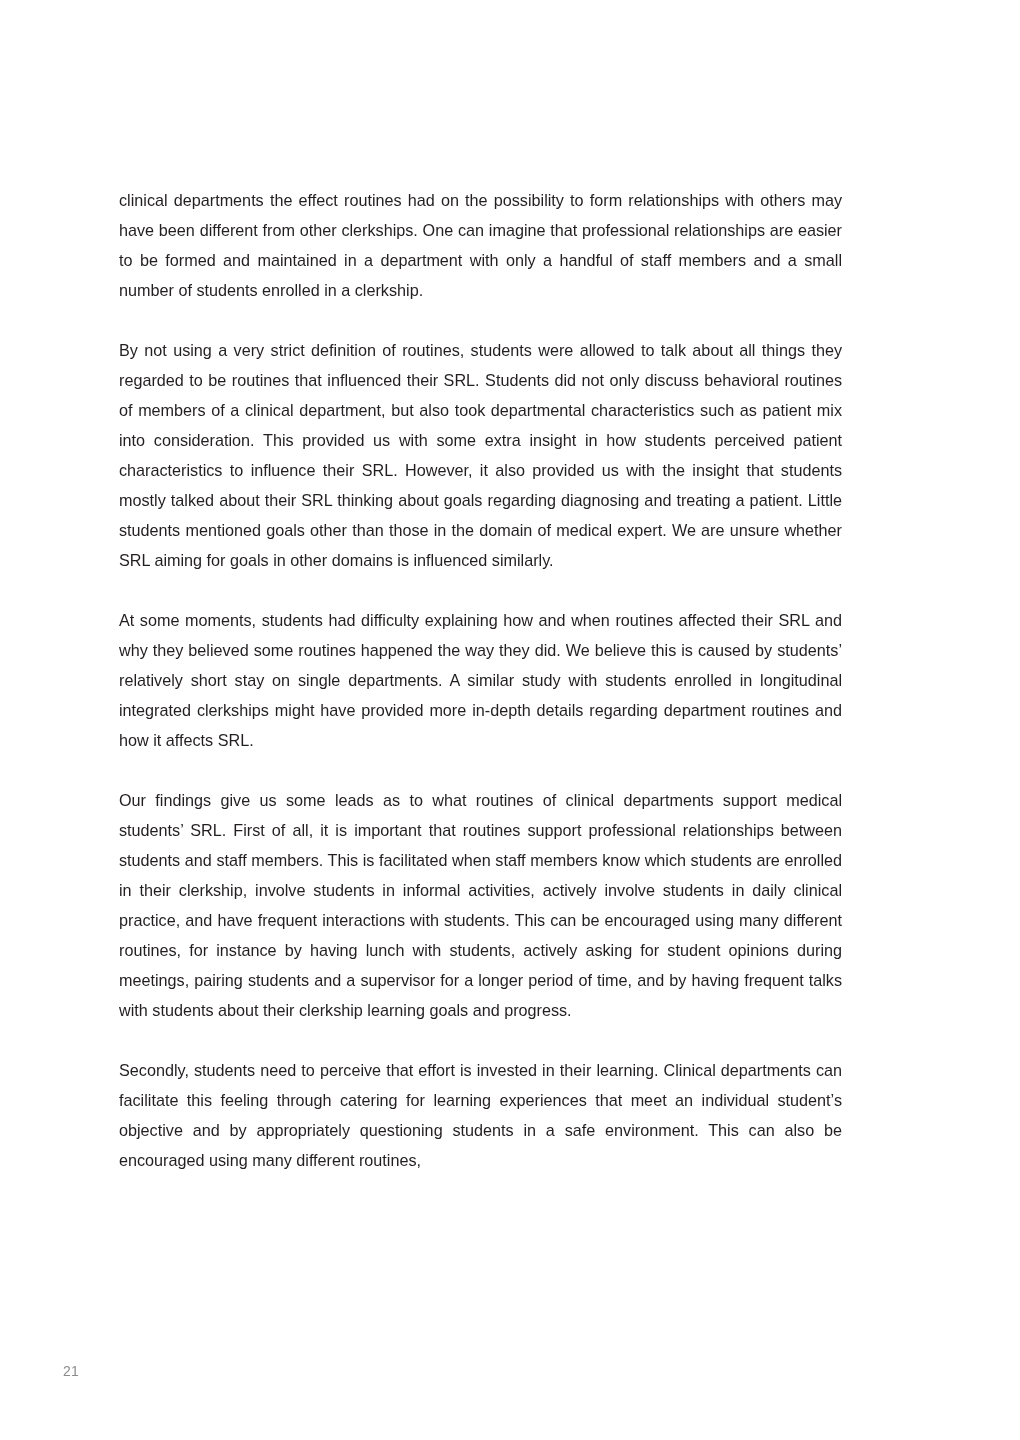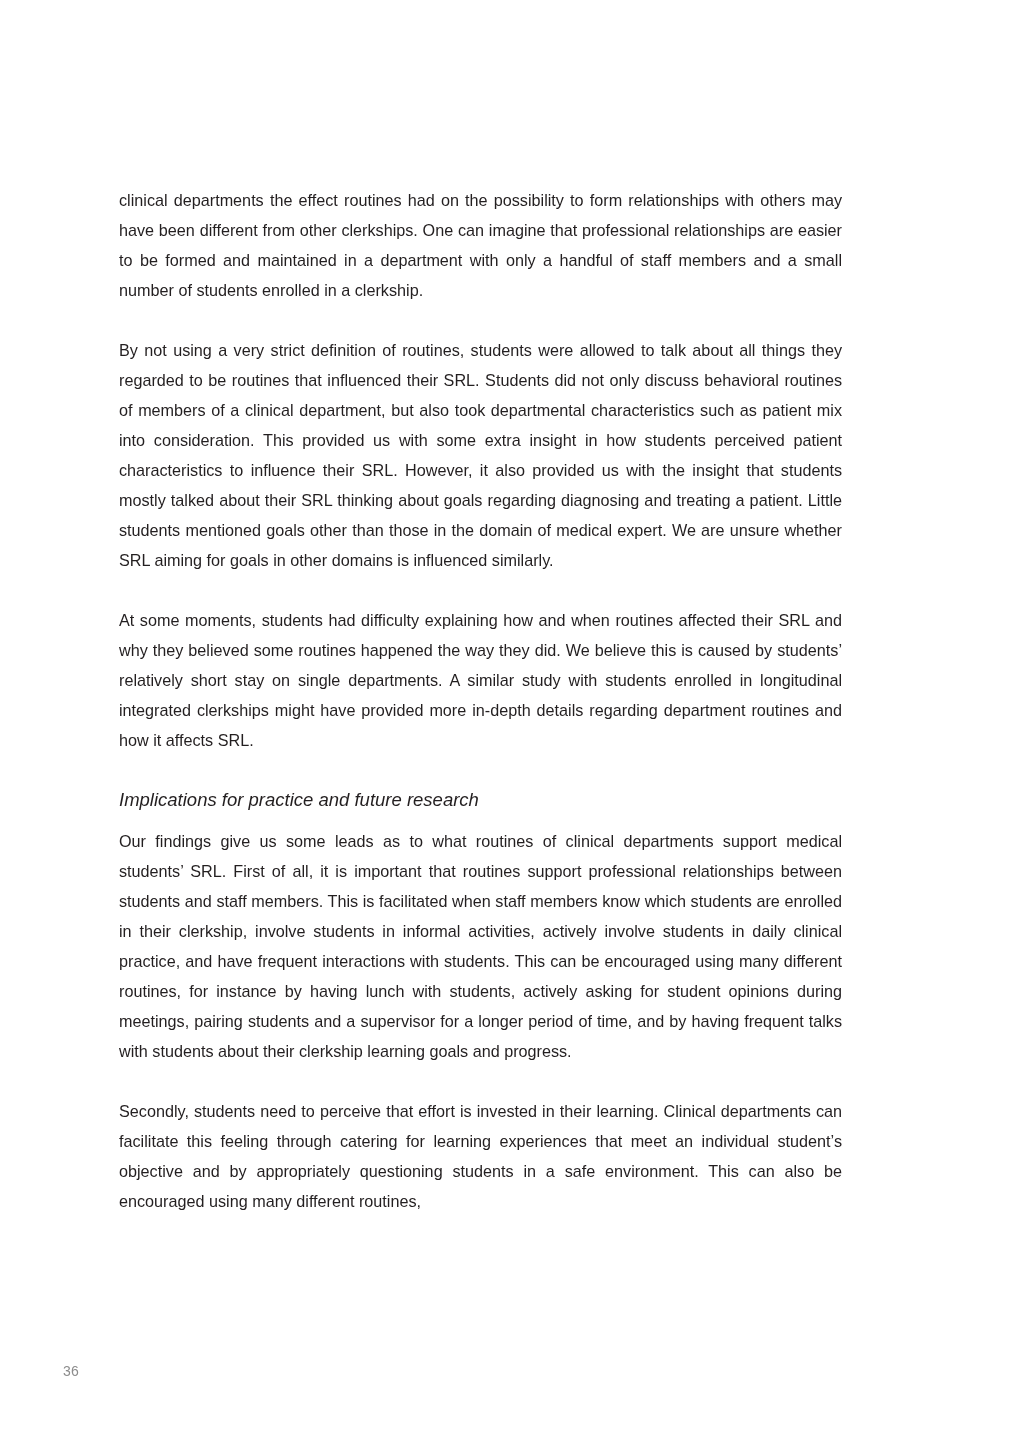--- a/index.html
+++ b/index.html
@@ -65,21 +65,20 @@
 <body>
 
 <div class="page">
 
   <div class="content">
 
     <p class="body-par">clinical departments the effect routines had on the possibility to form relationships with others may have been different from other clerkships. One can imagine that professional relationships are easier to be formed and maintained in a department with only a handful of staff members and a small number of students enrolled in a clerkship.</p>
     <p class="body-par">By not using a very strict definition of routines, students were allowed to talk about all things they regarded to be routines that influenced their SRL. Students did not only discuss behavioral routines of members of a clinical department, but also took departmental characteristics such as patient mix into consideration. This provided us with some extra insight in how students perceived patient characteristics to influence their SRL. However, it also provided us with the insight that students mostly talked about their SRL thinking about goals regarding diagnosing and treating a patient. Little students mentioned goals other than those in the domain of medical expert. We are unsure whether SRL aiming for goals in other domains is influenced similarly.</p>
     <p class="body-par">At some moments, students had difficulty explaining how and when routines affected their SRL and why they believed some routines happened the way they did. We believe this is caused by students’ relatively short stay on single departments. A similar study with students enrolled in longitudinal integrated clerkships might have provided more in-depth details regarding department routines and how it affects SRL.</p>
 
-    <h2 class="section-heading">Implications for practice and future research</h2>
     <p class="body-par after-heading">Our findings give us some leads as to what routines of clinical departments support medical students’ SRL. First of all, it is important that routines support professional relationships between students and staff members. This is facilitated when staff members know which students are enrolled in their clerkship, involve students in informal activities, actively involve students in daily clinical practice, and have frequent interactions with students. This can be encouraged using many different routines, for instance by having lunch with students, actively asking for student opinions during meetings, pairing students and a supervisor for a longer period of time, and by having frequent talks with students about their clerkship learning goals and progress.</p>
     <p class="body-par">Secondly, students need to perceive that effort is invested in their learning. Clinical departments can facilitate this feeling through catering for learning experiences that meet an individual student’s objective and by appropriately questioning students in a safe environment. This can also be encouraged using many different routines,</p>
 
   </div>
 
-  <div class="page-number">36</div>
+  <div class="page-number">21</div>
 
 </div>
 
 </body></html>

